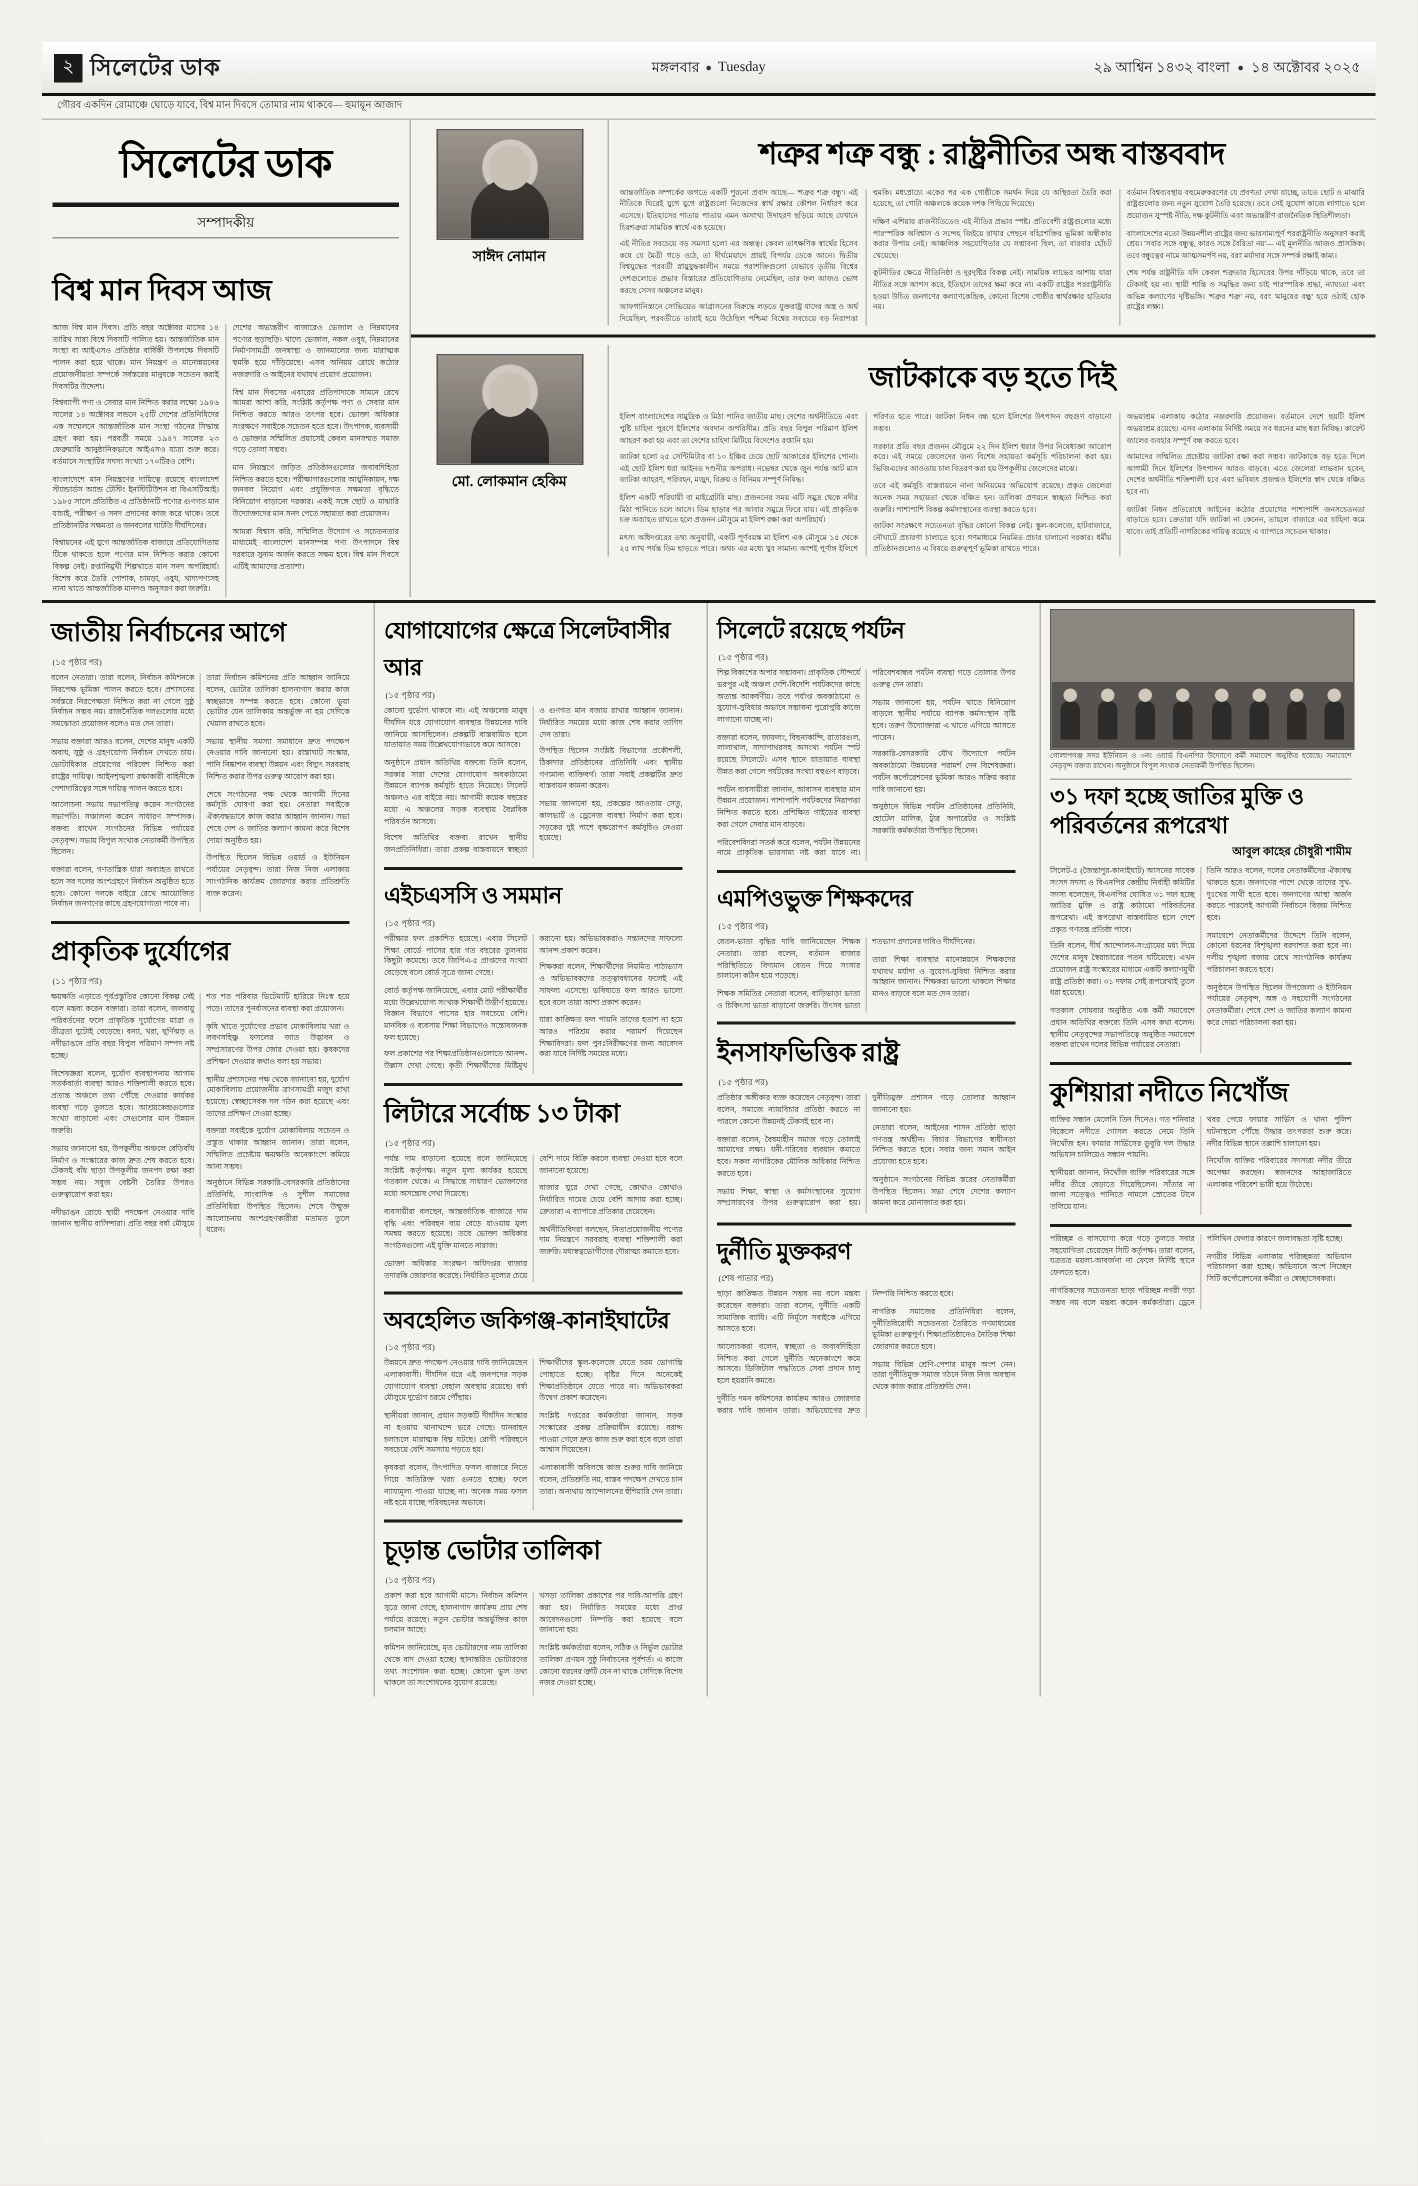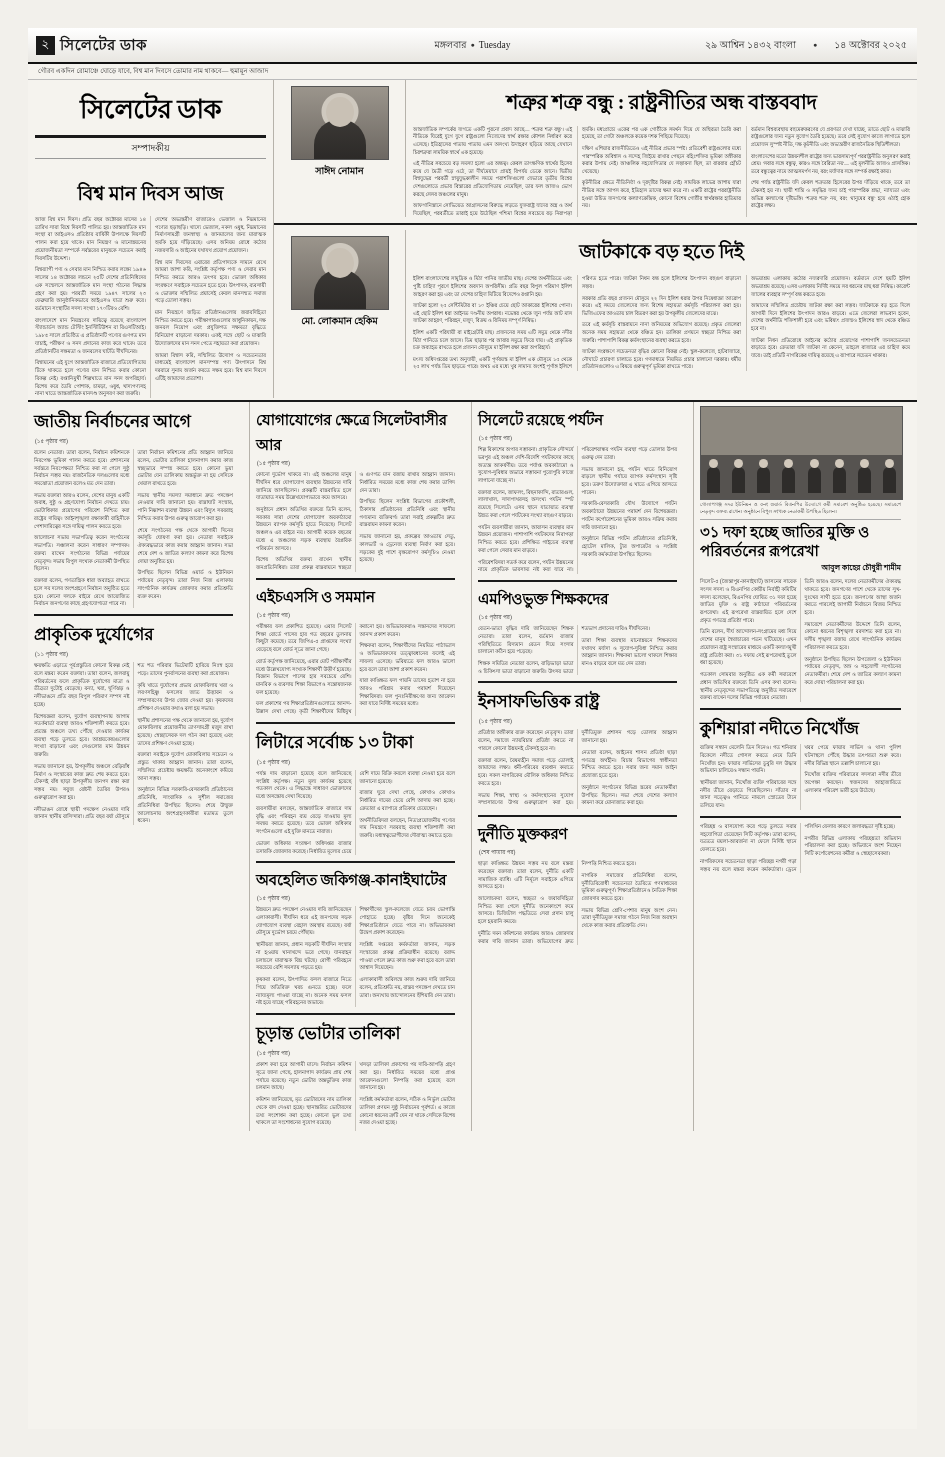--- a/index.html
+++ b/index.html
@@ -72,21 +72,21 @@
     align-items: center;
     gap: 4px;
   }
   .mast-right {
     position: absolute;
     right: 10px;
     font-size: 9.5px;
     color: #222;
     display: flex;
     align-items: center;
-    gap: 17px;
+    gap: 5px;
   }
   .dot { font-size: 7px; color:#333; }
 
   .subbar {
     font-size: 6.6px;
     color: #333;
     padding: 3px 8px 3px 10px;
     border-bottom: 1px solid #bbb;
     line-height: 1.35;
   }
@@ -115,21 +115,20 @@
   .ed-kicker {
     font-size: 9px;
     text-align: center;
     padding: 3px 0 2px;
     border-bottom: 1px solid #999;
     margin-bottom: 20px;
   }
   .ed-head {
     font-size: 19px;
     font-weight: bold;
-    text-align: center;
     margin: 3px 0 5px;
   }
   .ed-cols { column-count: 2; column-gap: 9px; column-rule: 1px solid #c3bfb7; }
 
   .tiny {
     font-size: 5.1px;
     line-height: 1.52;
     text-align: justify;
     color: #2a2a2a;
     margin: 0 0 4px 0;

